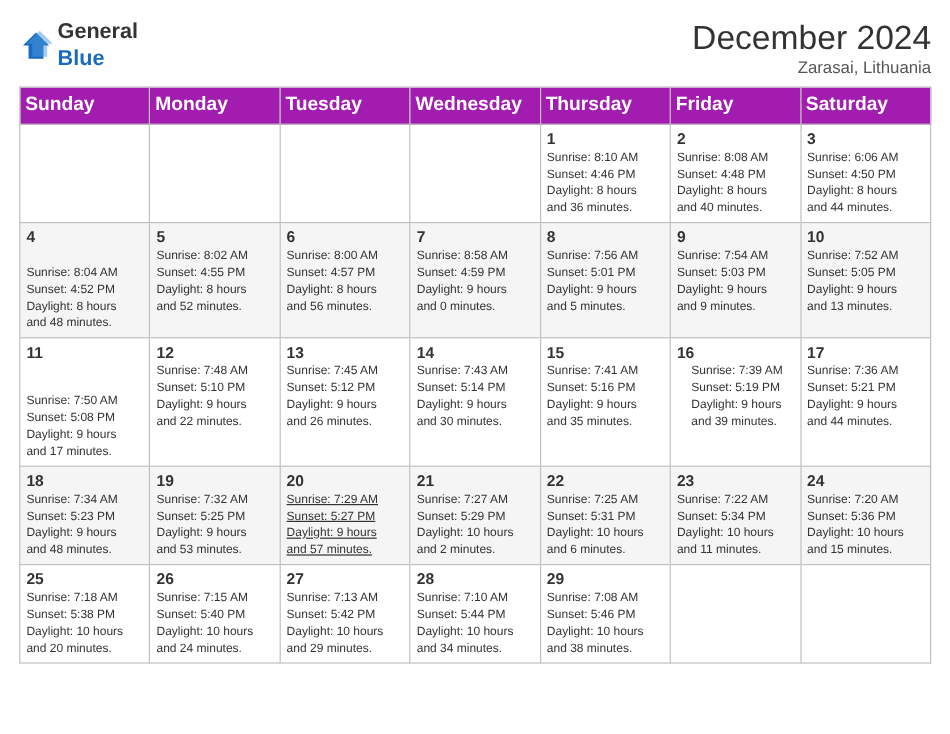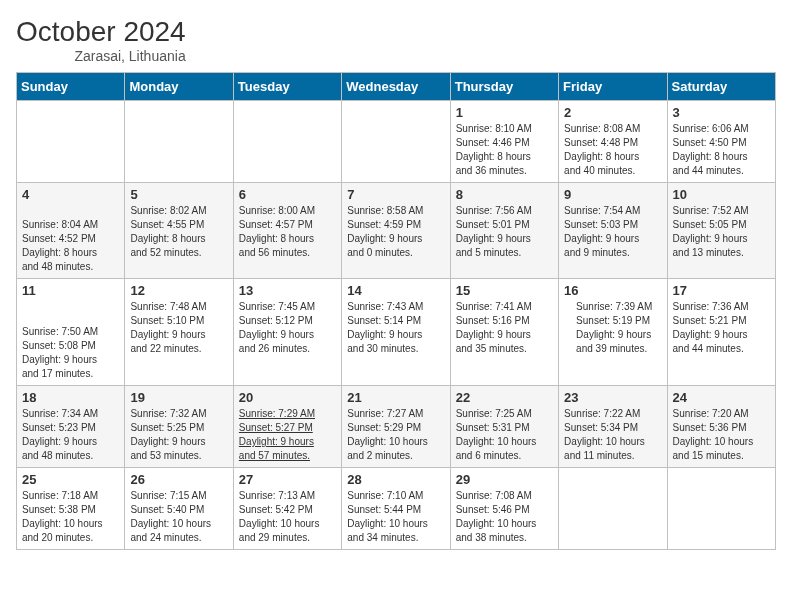--- a/index.html
+++ b/index.html
@@ -43,23 +43,23 @@
     .location {
       font-size: 14px;
       color: #555;
     }
     table {
       width: 100%;
       border-collapse: collapse;
       table-layout: fixed;
     }
     thead tr th {
-      background-color: #0369a1;
+      background-color: #a21caf;
       color: #fff;
-      font-size: 13px;
+      font-size: 16px;
       font-weight: bold;
       padding: 6px 4px;
       text-align: left;
       border: 1px solid #c0c0c0;
     }
     tbody tr td {
       border: 1px solid #c0c0c0;
       vertical-align: top;
       padding: 4px 5px;
       font-size: 10.5px;
@@ -83,22 +83,32 @@
       line-height: 1.4;
     }
     .empty-cell {
       background: #fff !important;
     }
   </style>
 </head>
 <body>
 
 <div class="header">
+  <div class="logo">
+    <svg class="logo-icon" viewBox="0 0 36 36">
+      <polygon points="18,4 32,18 26,18 26,32 10,32 10,18 4,18" fill="#1a6abf"></polygon>
+      <polygon points="22,2 36,16 30,16 30,30 14,30 14,16 8,16" fill="#4a9be0" opacity="0.5"></polygon>
+    </svg>
+    <div class="logo-text">
+      <span class="general">General</span><br>
+      <span class="blue">Blue</span>
+    </div>
+  </div>
   <div class="title-block">
-    <div class="month-year">October 2024</div>
+    <div class="month-year">December 2024</div>
     <div class="location">Zarasai, Lithuania</div>
   </div>
 </div>
 
 <table>
   <thead>
     <tr>
       <th>Sunday</th>
       <th>Monday</th>
       <th>Tuesday</th>

